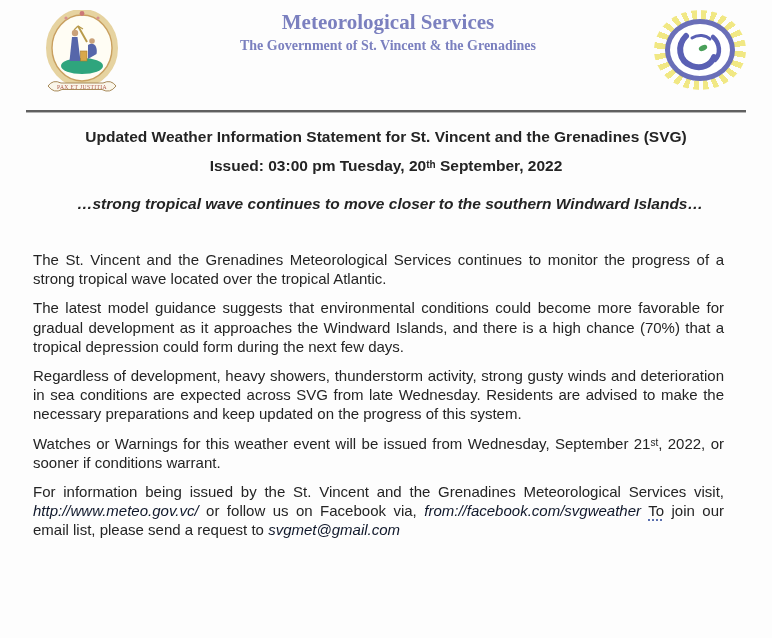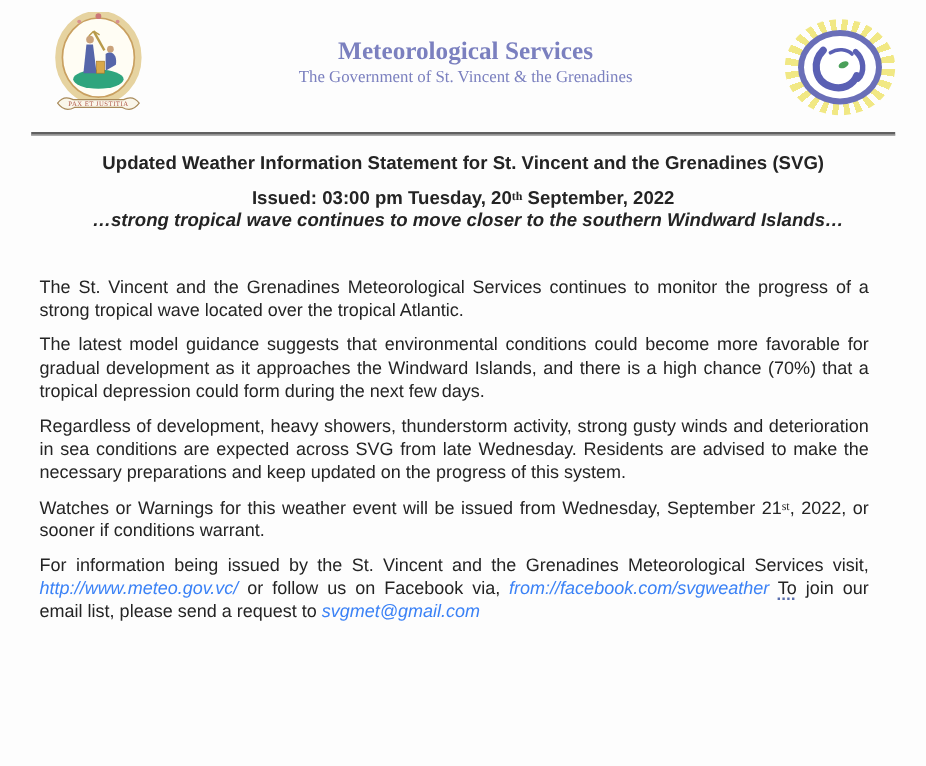--- a/index.html
+++ b/index.html
@@ -2,28 +2,28 @@
 <html><head>
 <meta charset="utf-8">
 <style>
   html,body { margin:0; padding:0; background:#e9e9e9; }
   .page {
     width:772px; height:638px; background:#fdfdfd; position:relative;
     font-family:"Liberation Sans", sans-serif; color:#242424; overflow:hidden;
     margin:0 auto; box-sizing:border-box;
   }
   
-  .header { display:flex; align-items:center; padding:10px 26px 0 42px; }
+  .header { display:flex; align-items:flex-start; padding:10px 26px 0 42px; }
   .crest-wrap { width:80px; height:92px; flex:none; }
   .header-center {
     flex:1; text-align:center; font-family:"Liberation Serif", serif;
     color:#7b80bf; padding:0 6px 8px 6px;
   }
   .org1, .org2 { font-size:21px; font-weight:bold; line-height:1.22; }
-  .org3 { font-size:14px; line-height:1.3; margin-top:1px; }
+  .org3 { font-size:14px; line-height:1.3; margin-top:1px;font-weight:bold; }
   .sun-wrap { width:92px; height:80px; flex:none; position:relative; }
   .sun-rays {
     position:absolute; inset:0; border-radius:50%;
     background:
       repeating-conic-gradient(from 2deg, #f1e884 0deg 8deg, rgba(255,255,255,0) 8deg 15deg);
   }
   .sun-badge {
     position:absolute; left:11px; right:11px; top:9px; bottom:9px;
     border-radius:50%; background:#ffffff; border:5px solid #6a6fb8;
     box-sizing:border-box; overflow:hidden;
@@ -31,26 +31,26 @@
   .sun-badge svg { position:absolute; left:0; top:0; width:100%; height:100%; }
   
   .rule {
     margin:8px 26px 0 26px; height:2px; background:#606060;
     border-bottom:1px solid #b5b5b5;
   }
   
   .title-block { text-align:center; margin-top:16px; }
   .doc-title { font-size:15.5px; font-weight:bold; line-height:16px; }
   .issued { font-size:15.5px; font-weight:bold; line-height:16px; margin-top:13px; }
-  .tagline { font-size:15.5px; font-weight:bold; font-style:italic; line-height:16px; margin-top:2px;padding-left:8px; }
-  .sup { font-size:10px; vertical-align:top; position:relative; top:-1px;font-family:Liberation Serif, serif; }
+  .tagline { font-size:15.5px; font-weight:bold; font-style:italic; line-height:16px; margin-top:22px;padding-left:8px; }
+  .sup { font-size:10px; vertical-align:top; position:relative; top:-1px; }
   
   .body-text { margin:38px 48px 0 33px; text-align:justify; font-size:15px; line-height:19.2px; }
   .body-text p { margin:0 0 10px 0; }
-  .link { color:#3b82f6; font-style:italic; }
+  .link { color:#0f172a; font-style:italic; }
   .grammar-word {
     text-decoration:underline dotted #5a6fae; text-decoration-thickness:1.5px;
     text-underline-offset:3px;
   }
   .text-cursor {
     display:inline-block; width:1px; height:15px; background:#2a2a2a;
     vertical-align:-2px; margin:0 0.5px;
   }
 </style>
 </head>

